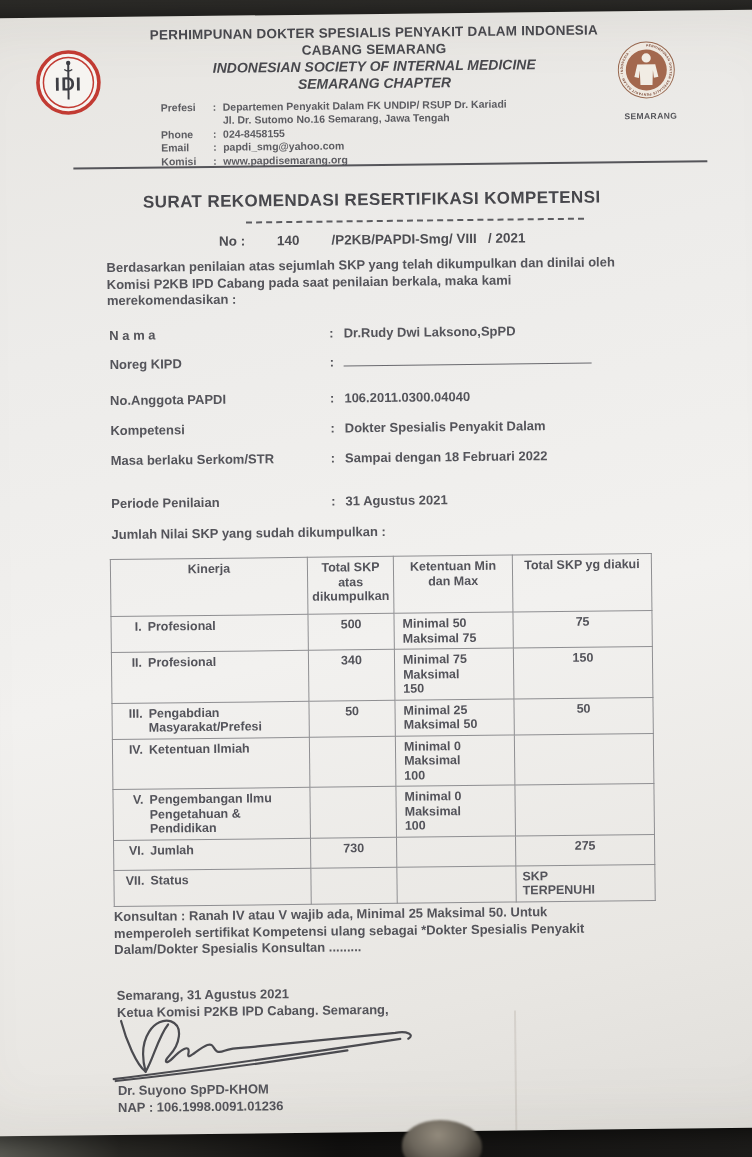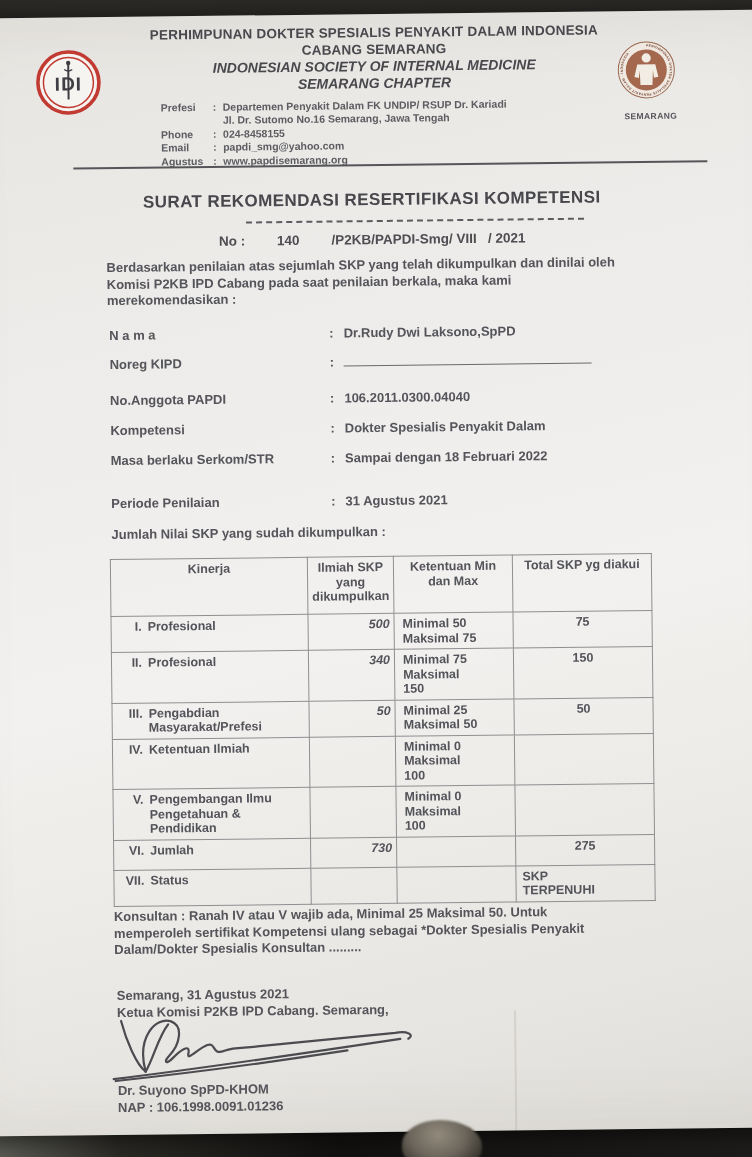--- a/index.html
+++ b/index.html
@@ -48,21 +48,21 @@
   .tbl-wrap{left:110px;top:556px;}
   table{border-collapse:collapse;width:541px;table-layout:fixed;color:#53535a;}
   th,td{border:1px solid #8f8f92;vertical-align:top;padding:3px 4px;font-size:12.5px;
         line-height:14.5px;font-weight:700;}
   th{text-align:center;}
   .rh-head{height:57px;} .rh1{height:33px;} .rh2{height:47px;} .rh3{height:33px;}
   .rh4{height:47px;} .rh5{height:45px;} .rh6{height:30px;} .rh7{height:35px;}
   td.c-kinerja{padding-left:6px;}
   .rn{display:inline-block;width:24px;text-align:right;margin-right:6px;}
   .kl{display:inline-block;vertical-align:top;white-space:pre-line;max-width:152px;}
-  td.c-num{text-align:right;font-style:italic;}
+  td.c-num{text-align:center;}
   td.c-ket{white-space:pre-line;padding-left:8px;}
   td.c-diakui{text-align:center;white-space:pre-line;}
   td.c-diakui.left{text-align:left;padding-left:6px;}
   
   .note{left:110px;top:906px;width:556px;}
   .sig-text{left:112px;font-size:13px;font-weight:700;color:#54545a;}
   .sig-svg{left:102px;top:1012px;}
   .crease{left:509px;top:1012px;width:2px;height:122px;background:rgba(125,115,100,.16);}
   
   .thumb{position:absolute;left:402px;top:1120px;width:80px;height:50px;z-index:3;
@@ -110,21 +110,21 @@
         <span>Phone</span>
         <span>:</span>
         <span>024-8458155</span>
       </div>
       <div class="row">
         <span>Email</span>
         <span>:</span>
         <span>papdi_smg@yahoo.com</span>
       </div>
       <div class="row">
-        <span>Agustus</span>
+        <span>Komisi</span>
         <span>:</span>
         <span>www.papdisemarang.org</span>
       </div>
     </div>
 
     <div class="abs logo-wrap" style="left:618px;top:44px;">
       <svg width="58" height="58" viewBox="0 0 58 58">
         <defs>
             <path id="tcir" d="M29,5.5 A23.5,23.5 0 1 1 28.99,5.5"></path>
           </defs>
@@ -178,21 +178,21 @@
       <table>
         <colgroup>
             <col style="width:197px">
             <col style="width:86px">
             <col style="width:119px">
             <col style="width:139px">
           </colgroup>
         <thead>
           <tr class="rh-head">
             <th>Kinerja</th>
-            <th>Ilmiah SKP yang dikumpulkan</th>
+            <th>Total SKP atas dikumpulkan</th>
             <th>Ketentuan Min dan Max</th>
             <th>Total SKP yg diakui</th>
           </tr>
         </thead>
         <tbody>
           <tr class="rh1">
             <td class="c-kinerja"><span class="rn">I.</span><span class="kl">Profesional</span></td>
             <td class="c-num">500</td>
             <td class="c-ket">Minimal 50
 Maksimal 75</td>

